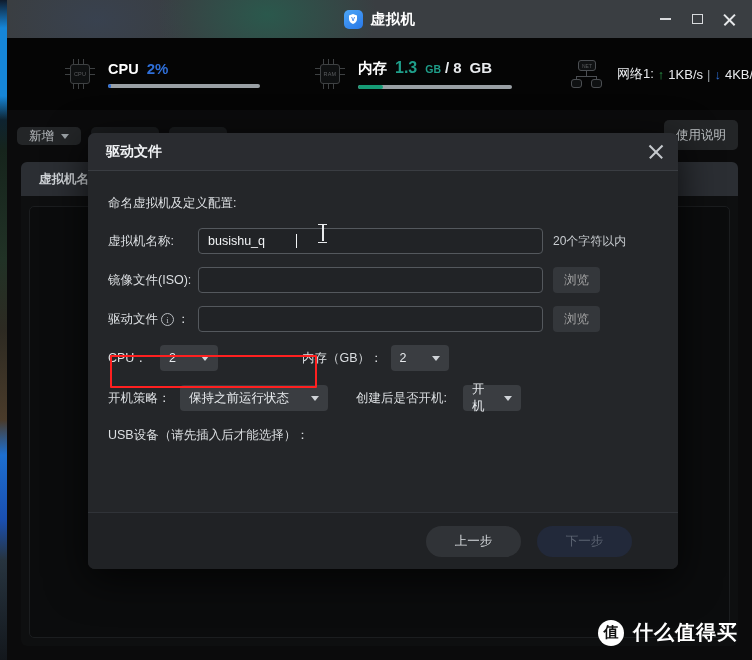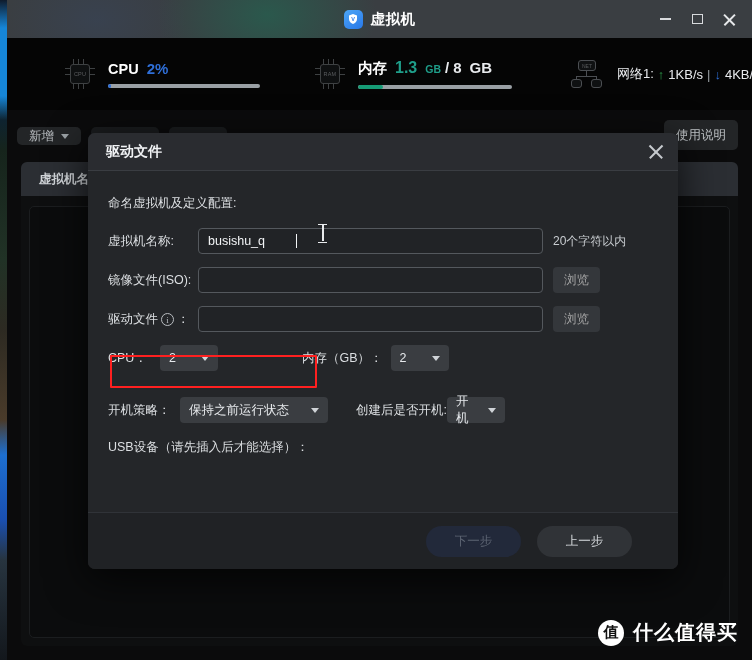--- a/index.html
+++ b/index.html
@@ -410,58 +410,58 @@
           <span>驱动文件</span><span class="infoicon">i</span><span>：</span>
         </span>
         <div class="tinput">
           <span></span>
         </div>
         <div class="browse">
           <span>浏览</span>
         </div>
       </div>
 
-      <div class="row" style="margin-bottom:26px">
+      <div class="row" style="margin-bottom:14px">
         <span class="flabel" style="width:52px">CPU：</span>
         <div class="select w-cpu">
           <span>2</span>
           <span class="cr"></span>
         </div>
         <span class="flabel" style="margin-left:84px">内存（GB）：</span>
         <div class="select w-mem" style="margin-left:8px">
           <span>2</span>
           <span class="cr"></span>
         </div>
       </div>
 
       <div class="row" style="margin-bottom:16px">
         <span class="flabel" style="width:72px">开机策略：</span>
         <div class="select w-policy">
           <span>保持之前运行状态</span>
           <span class="cr"></span>
         </div>
         <span class="flabel" style="margin-left:28px">创建后是否开机:</span>
-        <div class="select w-boot" style="margin-left:0">
+        <div class="select w-boot" style="margin-left:16px">
           <span>开机</span>
           <span class="cr"></span>
         </div>
       </div>
 
 
       <div class="row">
         <span class="flabel">USB设备（请先插入后才能选择）：</span>
       </div>
     </div>
 
     <div class="dlg-foot">
+      <div class="fbtn prev">
+        <span>上一步</span>
+      </div>
       <div class="fbtn next">
         <span>下一步</span>
-      </div>
-      <div class="fbtn prev">
-        <span>上一步</span>
       </div>
     </div>
   </div>
 
   <div class="redbox"></div>
 
   <div class="cursor-ibeam"></div>
 
   <div class="watermark">
     <div class="wm-logo">值</div>

